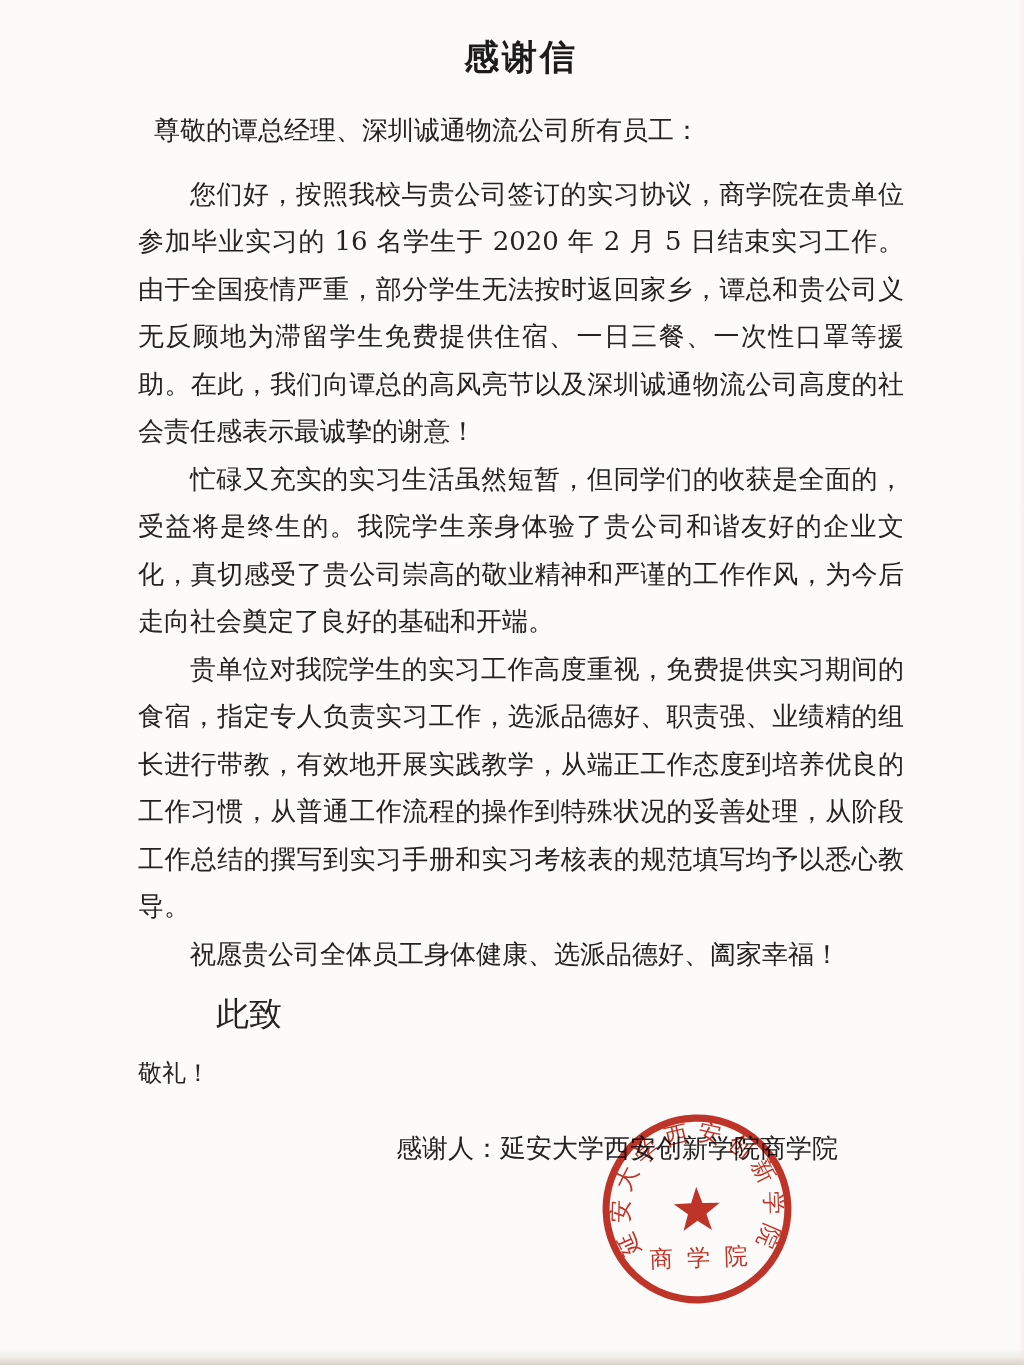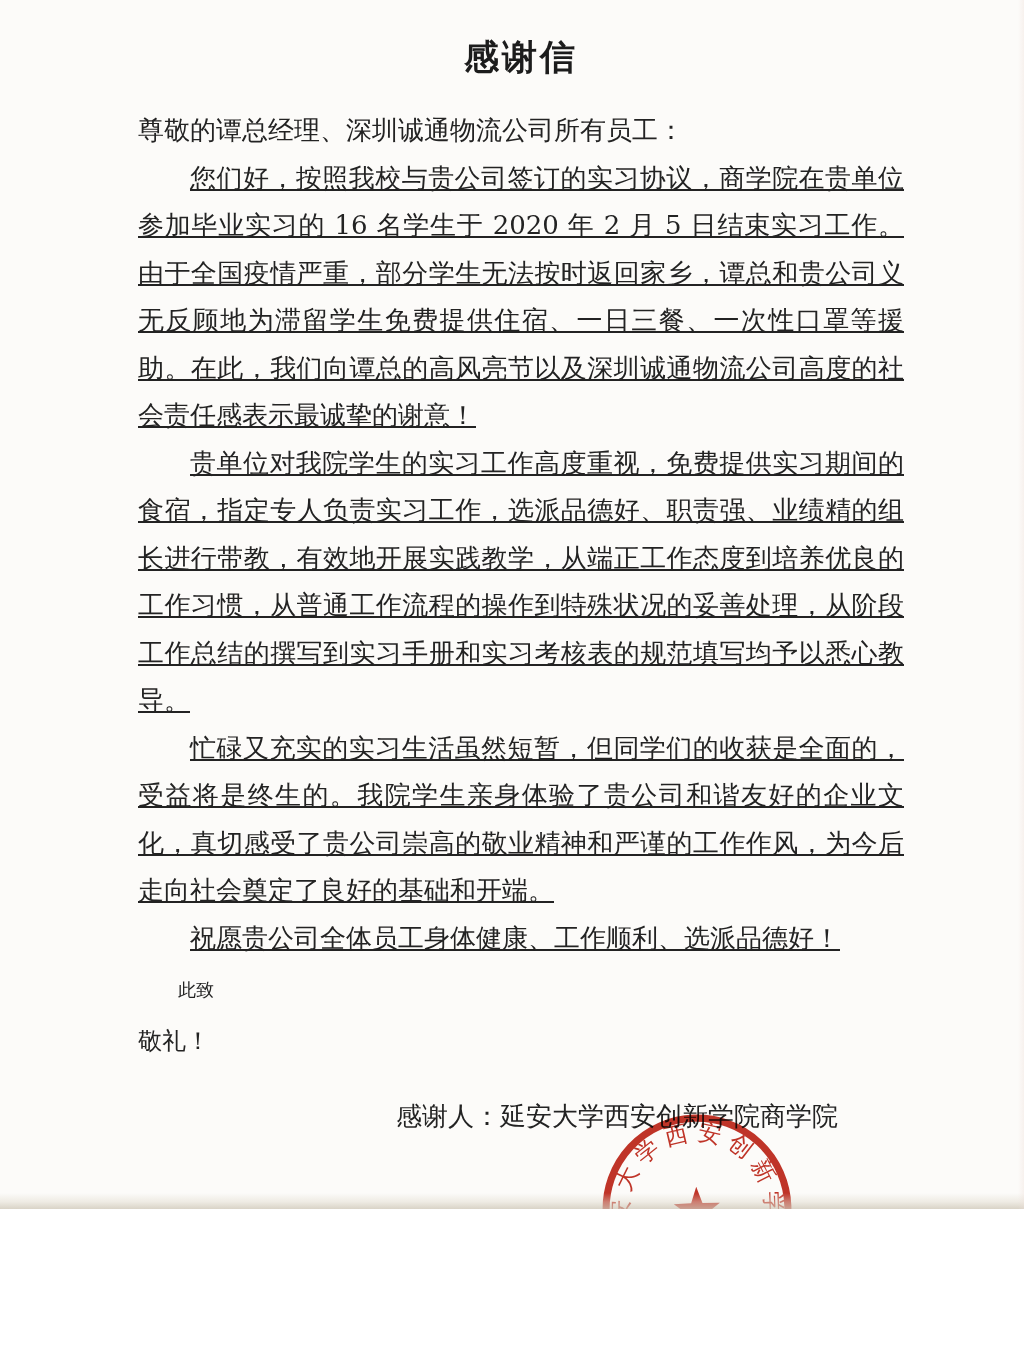--- a/index.html
+++ b/index.html
@@ -1,19 +1,19 @@
 <!DOCTYPE html>
 <html><head>
 <meta charset="utf-8">
 <style>
   html, body { margin: 0; padding: 0; background: #ffffff; }
   .page {
     position: relative;
     width: 1024px;
-    height: 1209px;
+    height: 1365px;
     background: #fcfbf9;
     overflow: hidden;
     font-family: "DejaVu Serif", "Liberation Serif", serif;
     color: #232323;
   }
   .content {
     position: absolute;
     left: 138px;
     top: 34px;
     width: 766px;
@@ -22,35 +22,34 @@
     font-size: 35px;
     font-weight: 700;
     text-align: center;
     letter-spacing: 3px;
     margin: 0 0 26px 0;
     color: #1c1c1c;
   }
   .salutation {
     font-size: 26px;
     line-height: 47.5px;
-    margin: 0;
+    margin: 16px;
   }
   .para {
     font-size: 26px;
     line-height: 47.5px;
     margin: 0;
     text-indent: 2em;
     text-align: justify;
     text-justify: inter-ideograph;
-    text-decoration: underline;
   }
   .closing-respect {
-    font-size: 18px;
+    font-size: 33px;
     line-height: 47.5px;
-    margin: 4px;
+    margin: 12px;
     text-indent: 2em;
   }
   .closing-salute {
     font-size: 24px;
     line-height: 47.5px;
     margin: 0;
   }
   .signature {
     font-size: 26px;
     line-height: 47.5px;
@@ -85,23 +84,23 @@
   }
 </style>
 </head>
 <body>
 
 <div class="page">
   <div class="content">
     <h1 class="title">感谢信</h1>
     <p class="salutation">尊敬的谭总经理、深圳诚通物流公司所有员工：</p>
     <p class="para">您们好，按照我校与贵公司签订的实习协议，商学院在贵单位参加毕业实习的 16 名学生于 2020 年 2 月 5 日结束实习工作。由于全国疫情严重，部分学生无法按时返回家乡，谭总和贵公司义无反顾地为滞留学生免费提供住宿、一日三餐、一次性口罩等援助。在此，我们向谭总的高风亮节以及深圳诚通物流公司高度的社会责任感表示最诚挚的谢意！</p>
+    <p class="para">忙碌又充实的实习生活虽然短暂，但同学们的收获是全面的，受益将是终生的。我院学生亲身体验了贵公司和谐友好的企业文化，真切感受了贵公司崇高的敬业精神和严谨的工作作风，为今后走向社会奠定了良好的基础和开端。</p>
     <p class="para">贵单位对我院学生的实习工作高度重视，免费提供实习期间的食宿，指定专人负责实习工作，选派品德好、职责强、业绩精的组长进行带教，有效地开展实践教学，从端正工作态度到培养优良的工作习惯，从普通工作流程的操作到特殊状况的妥善处理，从阶段工作总结的撰写到实习手册和实习考核表的规范填写均予以悉心教导。</p>
-    <p class="para">忙碌又充实的实习生活虽然短暂，但同学们的收获是全面的，受益将是终生的。我院学生亲身体验了贵公司和谐友好的企业文化，真切感受了贵公司崇高的敬业精神和严谨的工作作风，为今后走向社会奠定了良好的基础和开端。</p>
-    <p class="para">祝愿贵公司全体员工身体健康、工作顺利、选派品德好！</p>
+    <p class="para">祝愿贵公司全体员工身体健康、选派品德好、阖家幸福！</p>
     <p class="closing-respect">此致</p>
     <p class="closing-salute">敬礼！</p>
     <p class="signature"><span>感谢人：</span><span>延安大学西安创新学院商学院</span></p>
   </div>
 
   <div class="seal">
     <svg viewBox="0 0 200 200" xmlns="http://www.w3.org/2000/svg">
       <circle cx="100" cy="100" r="90" fill="none" stroke-width="7" stroke="#bf2a1d"></circle>
       <path id="ring-arc" d="M 44.3 139 A 68 68 0 1 1 155.7 139" fill="none"></path>
       <text font-size="23" letter-spacing="7" font-family="DejaVu Sans, sans-serif" fill="#bf2a1d">

